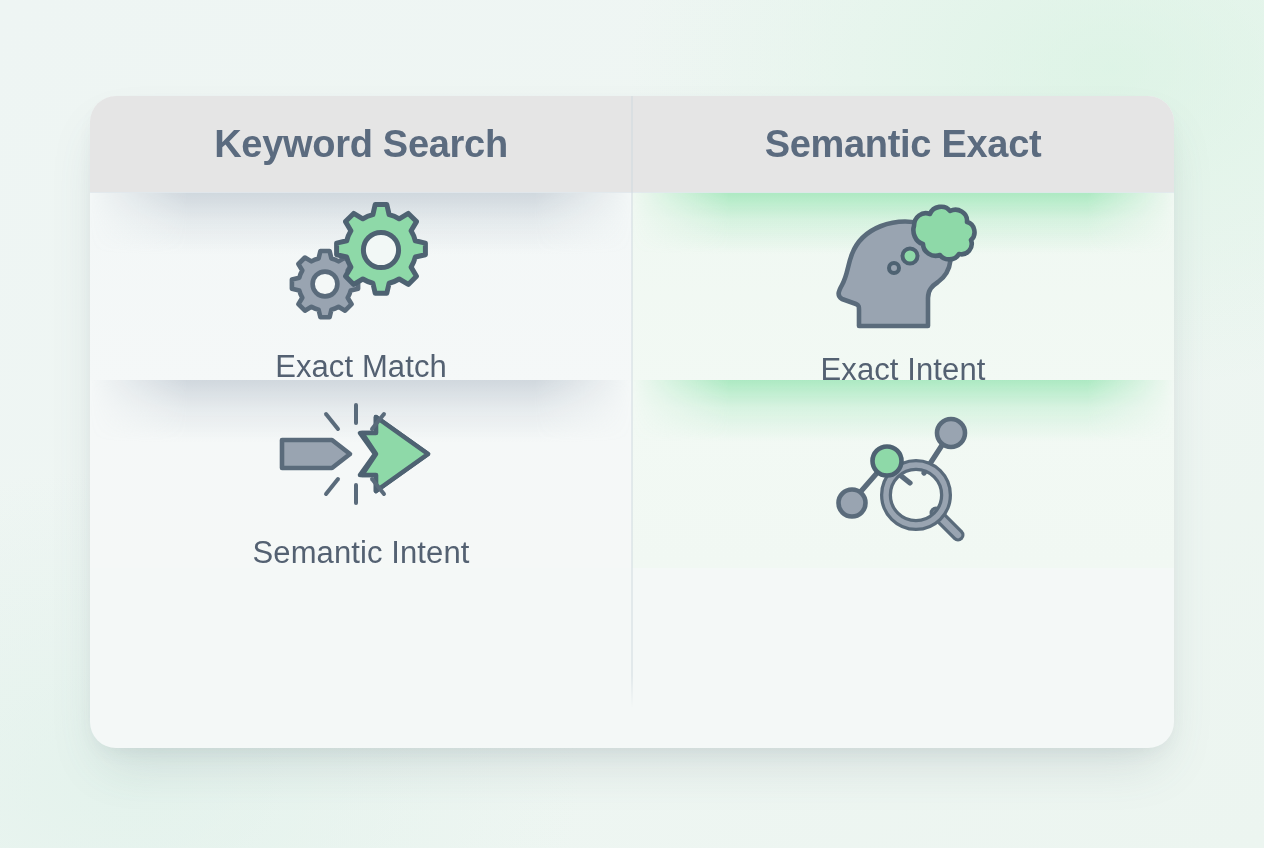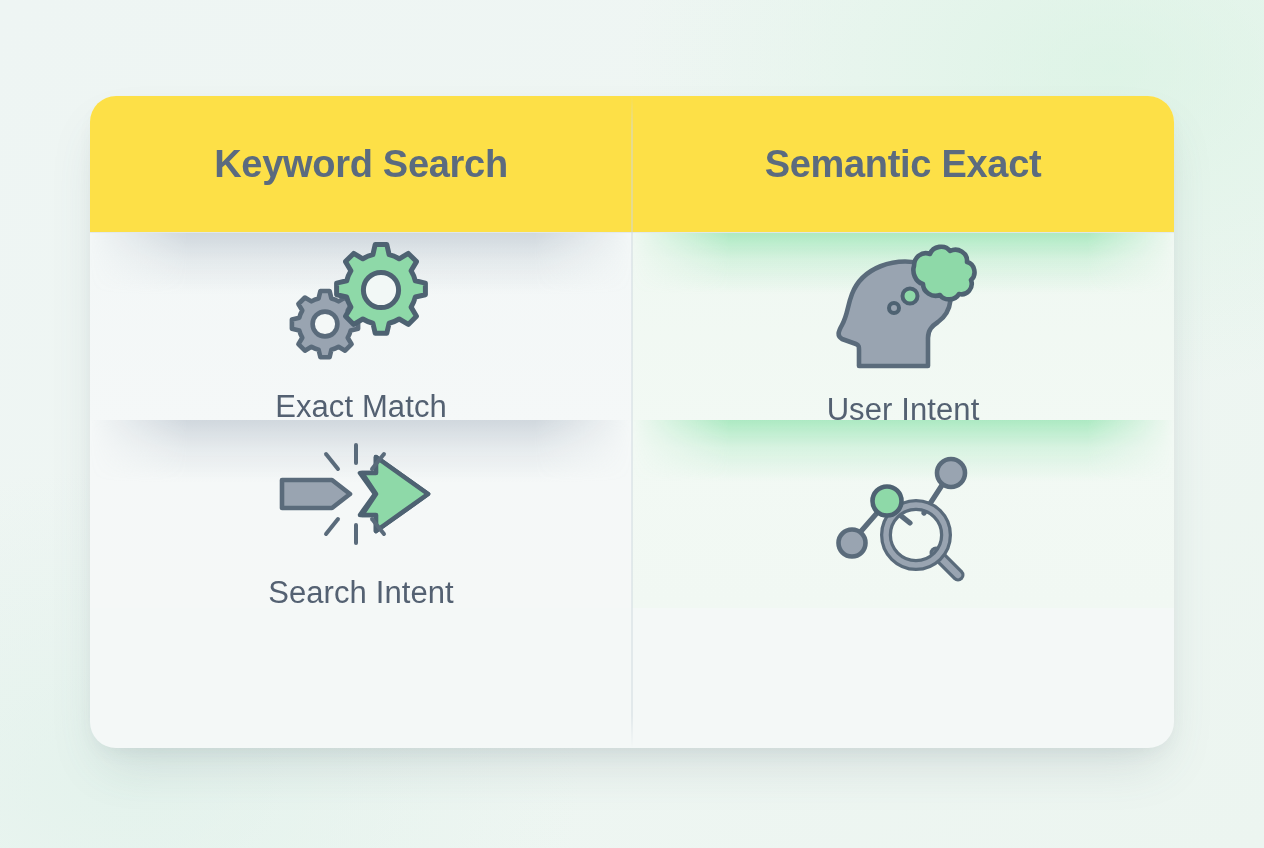--- a/index.html
+++ b/index.html
@@ -38,22 +38,22 @@
     background: #f4f8f7;
     box-shadow:
       0 26px 52px -14px rgba(80,100,110,0.18),
       0 8px 20px -8px rgba(80,100,110,0.10);
   }
 
   
   .card-header {
     position: relative;
     display: flex;
-    height: 136px;
-    background: #fde047;
+    height: 96px;
+    background: #e5e5e5;
     z-index: 3;
   }
   .card-header::after {
     content: "";
     position: absolute;
     left: 0; right: 0; bottom: -1px;
     height: 1px;
     background: rgba(225,232,236,0.9);
   }
   .header-cell {
@@ -208,21 +208,21 @@
             <g stroke="#5a6b7b" stroke-width="4" stroke-linecap="round">
               <line x1="88" y1="24" x2="88" y2="6"></line>
               <line x1="70" y1="30" x2="58" y2="15"></line>
               <line x1="104" y1="30" x2="116" y2="15"></line>
               <line x1="88" y1="86" x2="88" y2="104"></line>
               <line x1="70" y1="80" x2="58" y2="95"></line>
               <line x1="104" y1="80" x2="116" y2="95"></line>
             </g>
           </svg>
         </div>
-        <div class="cell-label">Search Intent</div>
+        <div class="cell-label">Semantic Intent</div>
       </div>
 
     </div>
 
     <div class="column right">
 
       <div class="cell">
         <div class="cell-icon">
           <svg width="150" height="132" viewBox="0 0 150 132" fill="none">
 
@@ -231,21 +231,21 @@
                      C 100 90 104 86 110 82 C 124 72 128 50 114 34 C 109 29 103 26 96 24 Z" fill="#99a4b1" stroke="#5a6b7b" stroke-width="4.6" stroke-linejoin="round" stroke-linecap="round"></path>
 
             <path d="M 86 26 C 86 17 94 11 102 14 C 105 6 117 4 122 11 C 130 7 140 13 139 22
                      C 147 24 149 35 143 40 C 146 48 139 56 131 54 C 127 61 116 61 112 55
                      C 104 58 95 52 95 44 C 87 42 84 32 86 26 Z" fill="#8ed9a8" stroke="#4e6272" stroke-width="4.6" stroke-linejoin="round"></path>
 
             <circle cx="82" cy="56" r="7.5" fill="#8ed9a8" stroke="#4e6272" stroke-width="4"></circle>
             <circle cx="66" cy="68" r="5" fill="#99a4b1" stroke="#4e6272" stroke-width="4"></circle>
           </svg>
         </div>
-        <div class="cell-label">User Intent</div>
+        <div class="cell-label">Exact Intent</div>
       </div>
 
       <div class="cell">
         <div class="cell-icon">
           <svg width="150" height="134" viewBox="0 0 150 134" fill="none">
 
             <g stroke="#5a6b7b" stroke-width="5.2" stroke-linecap="round">
               <line x1="28" y1="84" x2="56" y2="52"></line>
               <line x1="62" y1="54" x2="82" y2="70"></line>
               <line x1="118" y1="26" x2="96" y2="60"></line>

